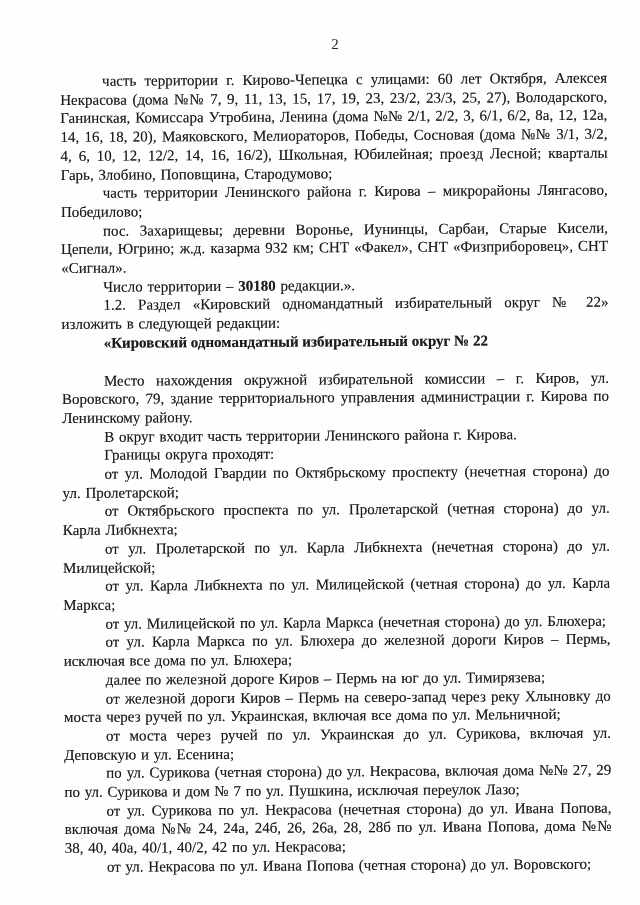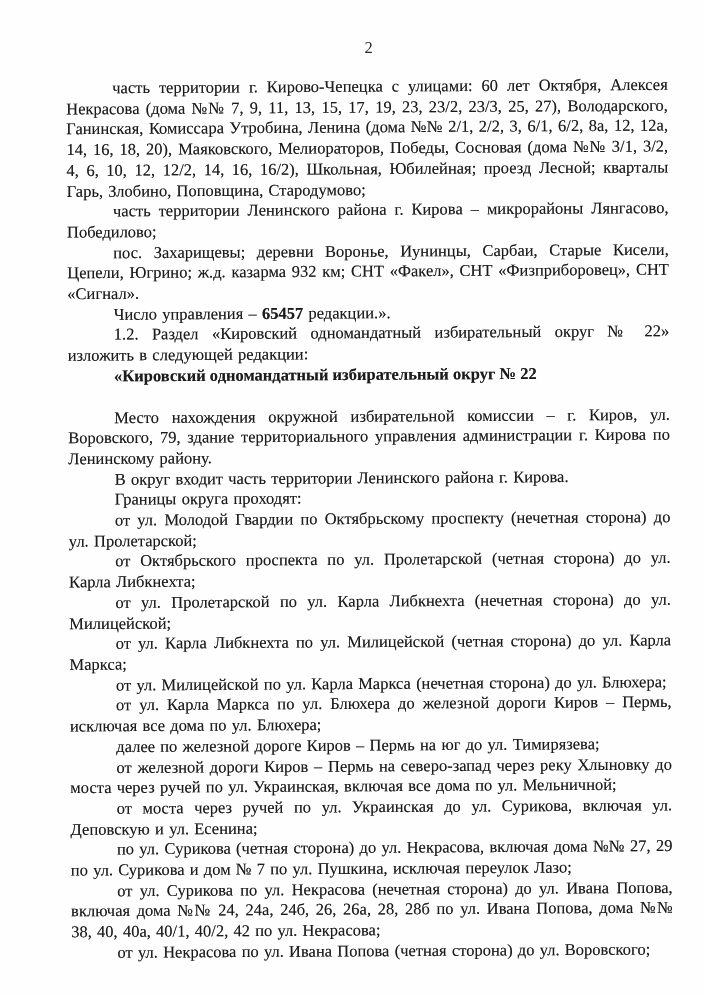--- a/index.html
+++ b/index.html
@@ -57,21 +57,21 @@
 </style>
 </head>
 <body>
 
 <div class="page" style="background: rgb(254, 254, 254); color: rgb(28, 28, 28);">
   <div class="page-number">2</div>
   <div class="doc-body">
       <p class="para"><span>часть территории г. Кирово-Чепецка с улицами: 60 лет Октября, Алексея Некрасова (дома №№ 7, 9, 11, 13, 15, 17, 19, 23, 23/2, 23/3, 25, 27), Володарского, Ганинская, Комиссара Утробина, Ленина (дома №№ 2/1, 2/2, 3, 6/1, 6/2, 8а, 12, 12а, 14, 16, 18, 20), Маяковского, Мелиораторов, Победы, Сосновая (дома №№ 3/1, 3/2, 4, 6, 10, 12, 12/2, 14, 16, 16/2), Школьная, Юбилейная; проезд Лесной; кварталы Гарь, Злобино, Поповщина, Стародумово;</span></p>
       <p class="para"><span>часть территории Ленинского района г. Кирова – микрорайоны Лянгасово, Победилово;</span></p>
       <p class="para"><span>пос. Захарищевы; деревни Воронье, Иунинцы, Сарбаи, Старые Кисели, Цепели, Югрино; ж.д. казарма 932 км; СНТ «Факел», СНТ «Физприборовец», СНТ «Сигнал».</span></p>
-      <p class="para"><span>Число управления – </span><span class="b">65457</span><span> редакции.».</span></p>
+      <p class="para"><span>Число территории – </span><span class="b">30180</span><span> редакции.».</span></p>
       <p class="para"><span>1.2. Раздел «Кировский одномандатный избирательный округ № 22» изложить в следующей редакции:</span></p>
       <p class="para heading"><span class="b">«Кировский одномандатный избирательный округ № 22</span></p>
       <p class="para space-before"><span>Место нахождения окружной избирательной комиссии – г. Киров, ул. Воровского, 79, здание территориального управления администрации г. Кирова по Ленинскому району.</span></p>
       <p class="para"><span>В округ входит часть территории Ленинского района г. Кирова.</span></p>
       <p class="para"><span>Границы округа проходят:</span></p>
       <p class="para"><span>от ул. Молодой Гвардии по Октябрьскому проспекту (нечетная сторона) до ул. Пролетарской;</span></p>
       <p class="para"><span>от Октябрьского проспекта по ул. Пролетарской (четная сторона) до ул. Карла Либкнехта;</span></p>
       <p class="para"><span>от ул. Пролетарской по ул. Карла Либкнехта (нечетная сторона) до ул. Милицейской;</span></p>
       <p class="para"><span>от ул. Карла Либкнехта по ул. Милицейской (четная сторона) до ул. Карла Маркса;</span></p>
       <p class="para"><span>от ул. Милицейской по ул. Карла Маркса (нечетная сторона) до ул. Блюхера;</span></p>

